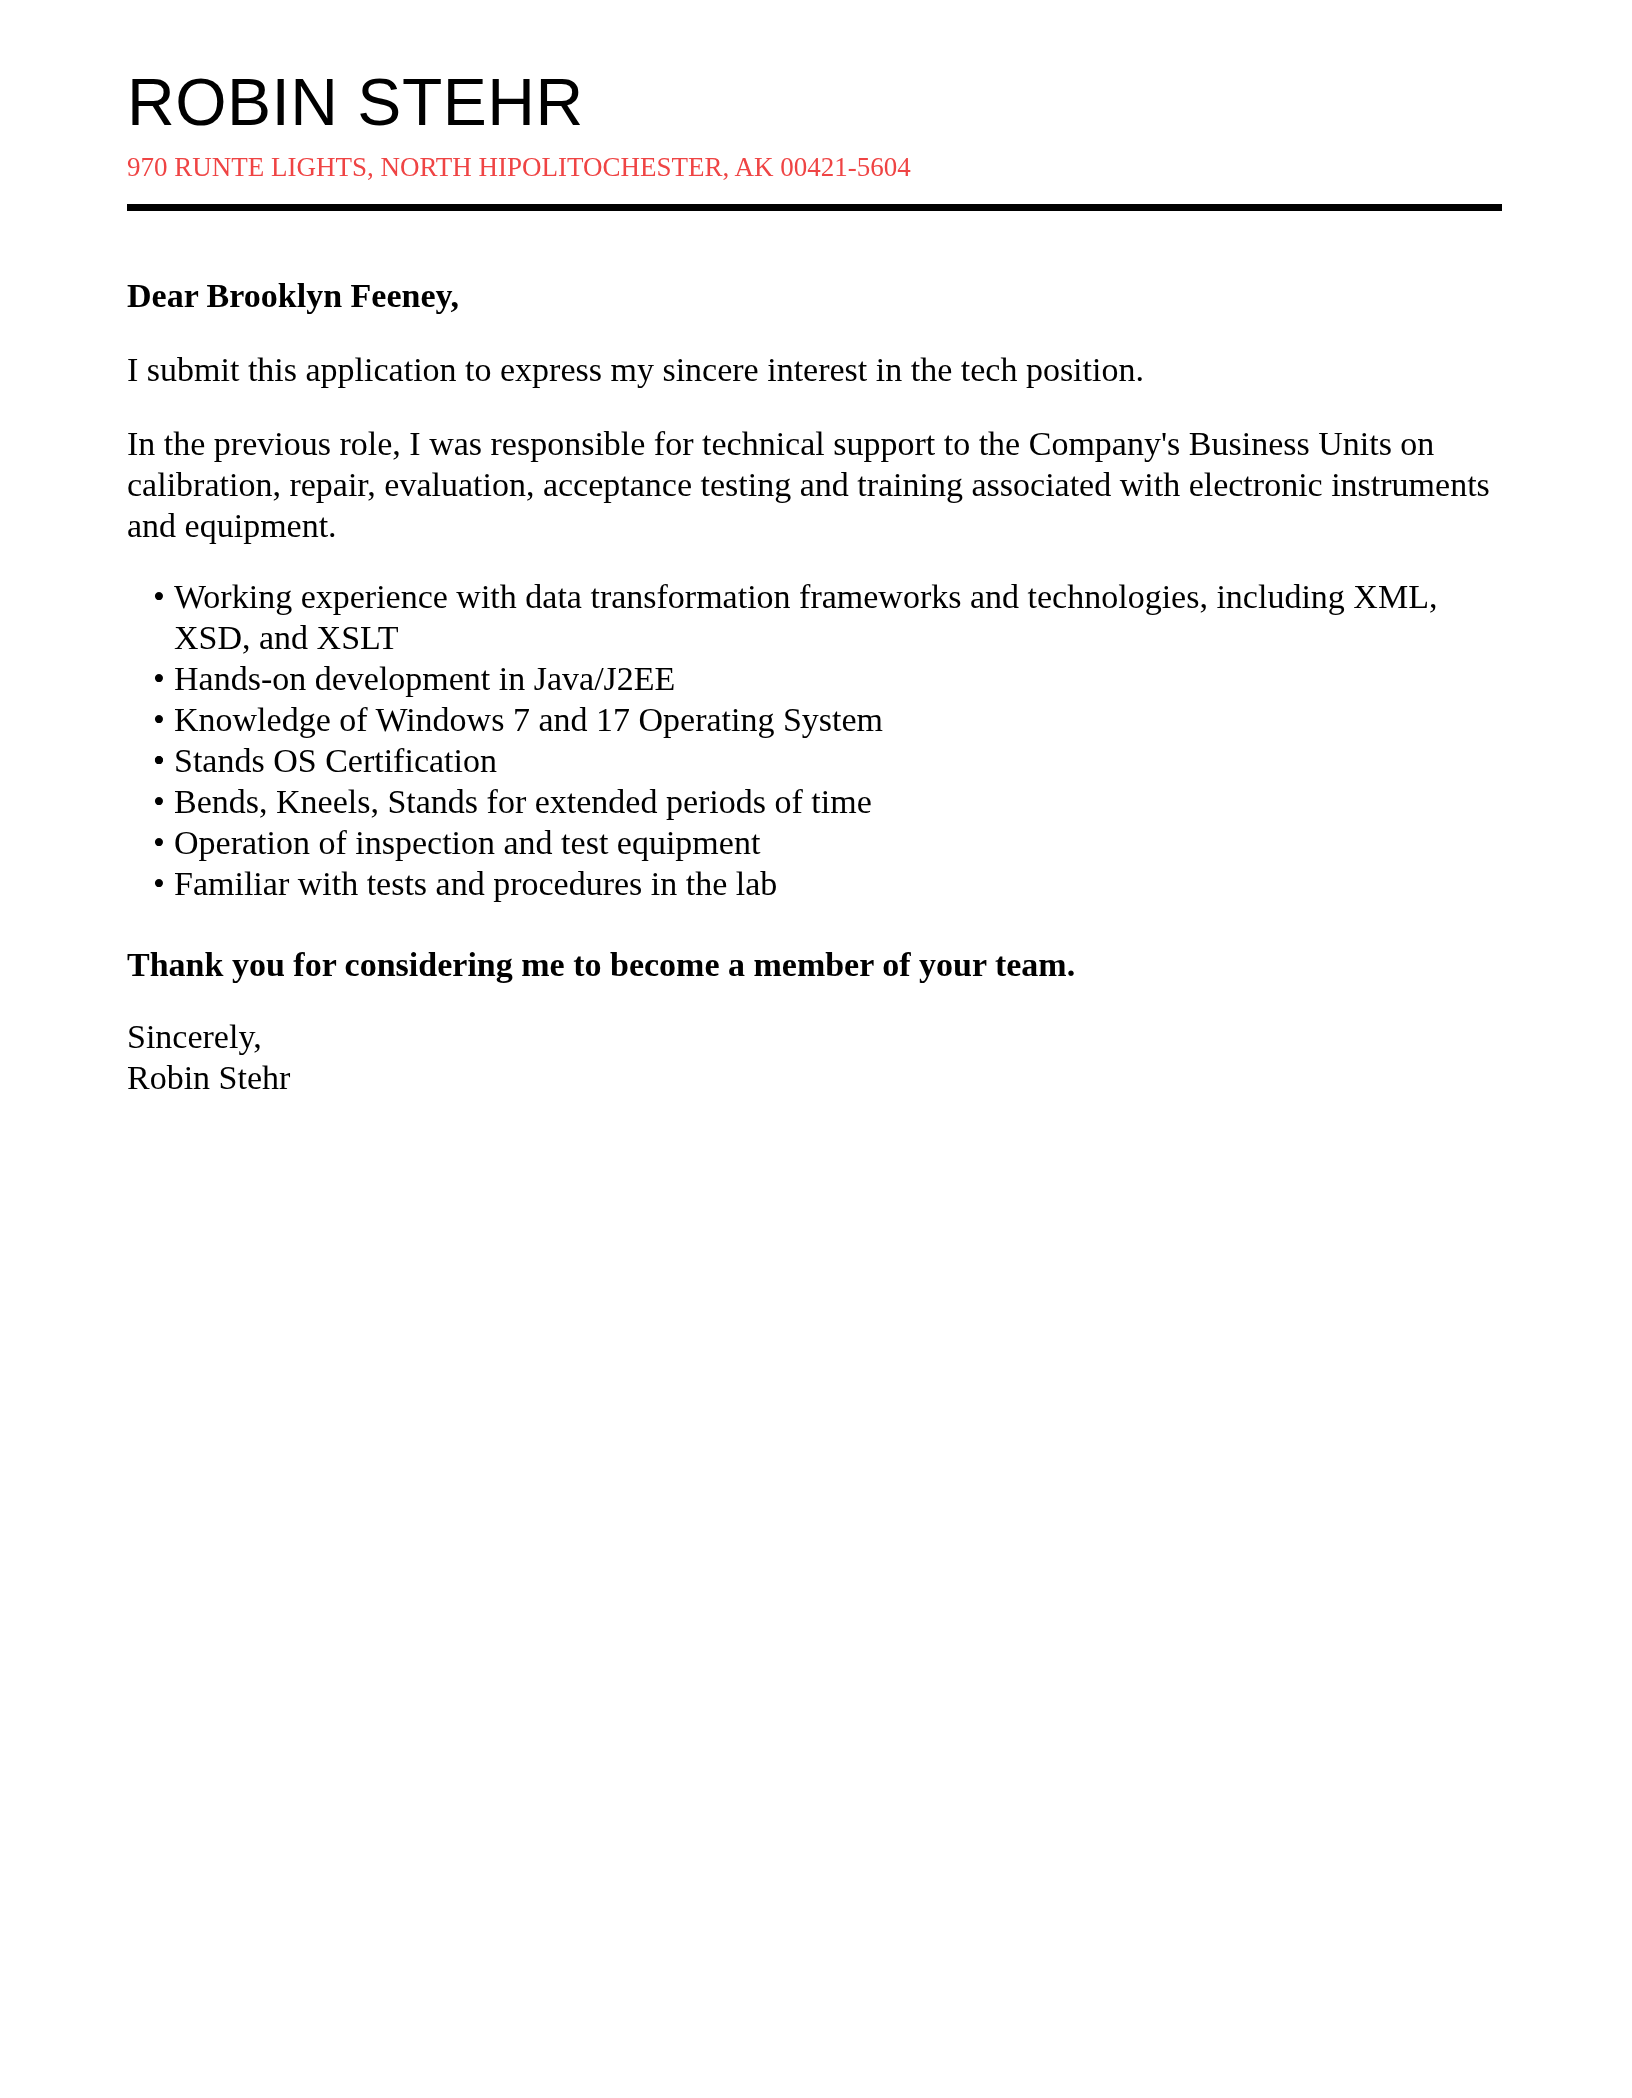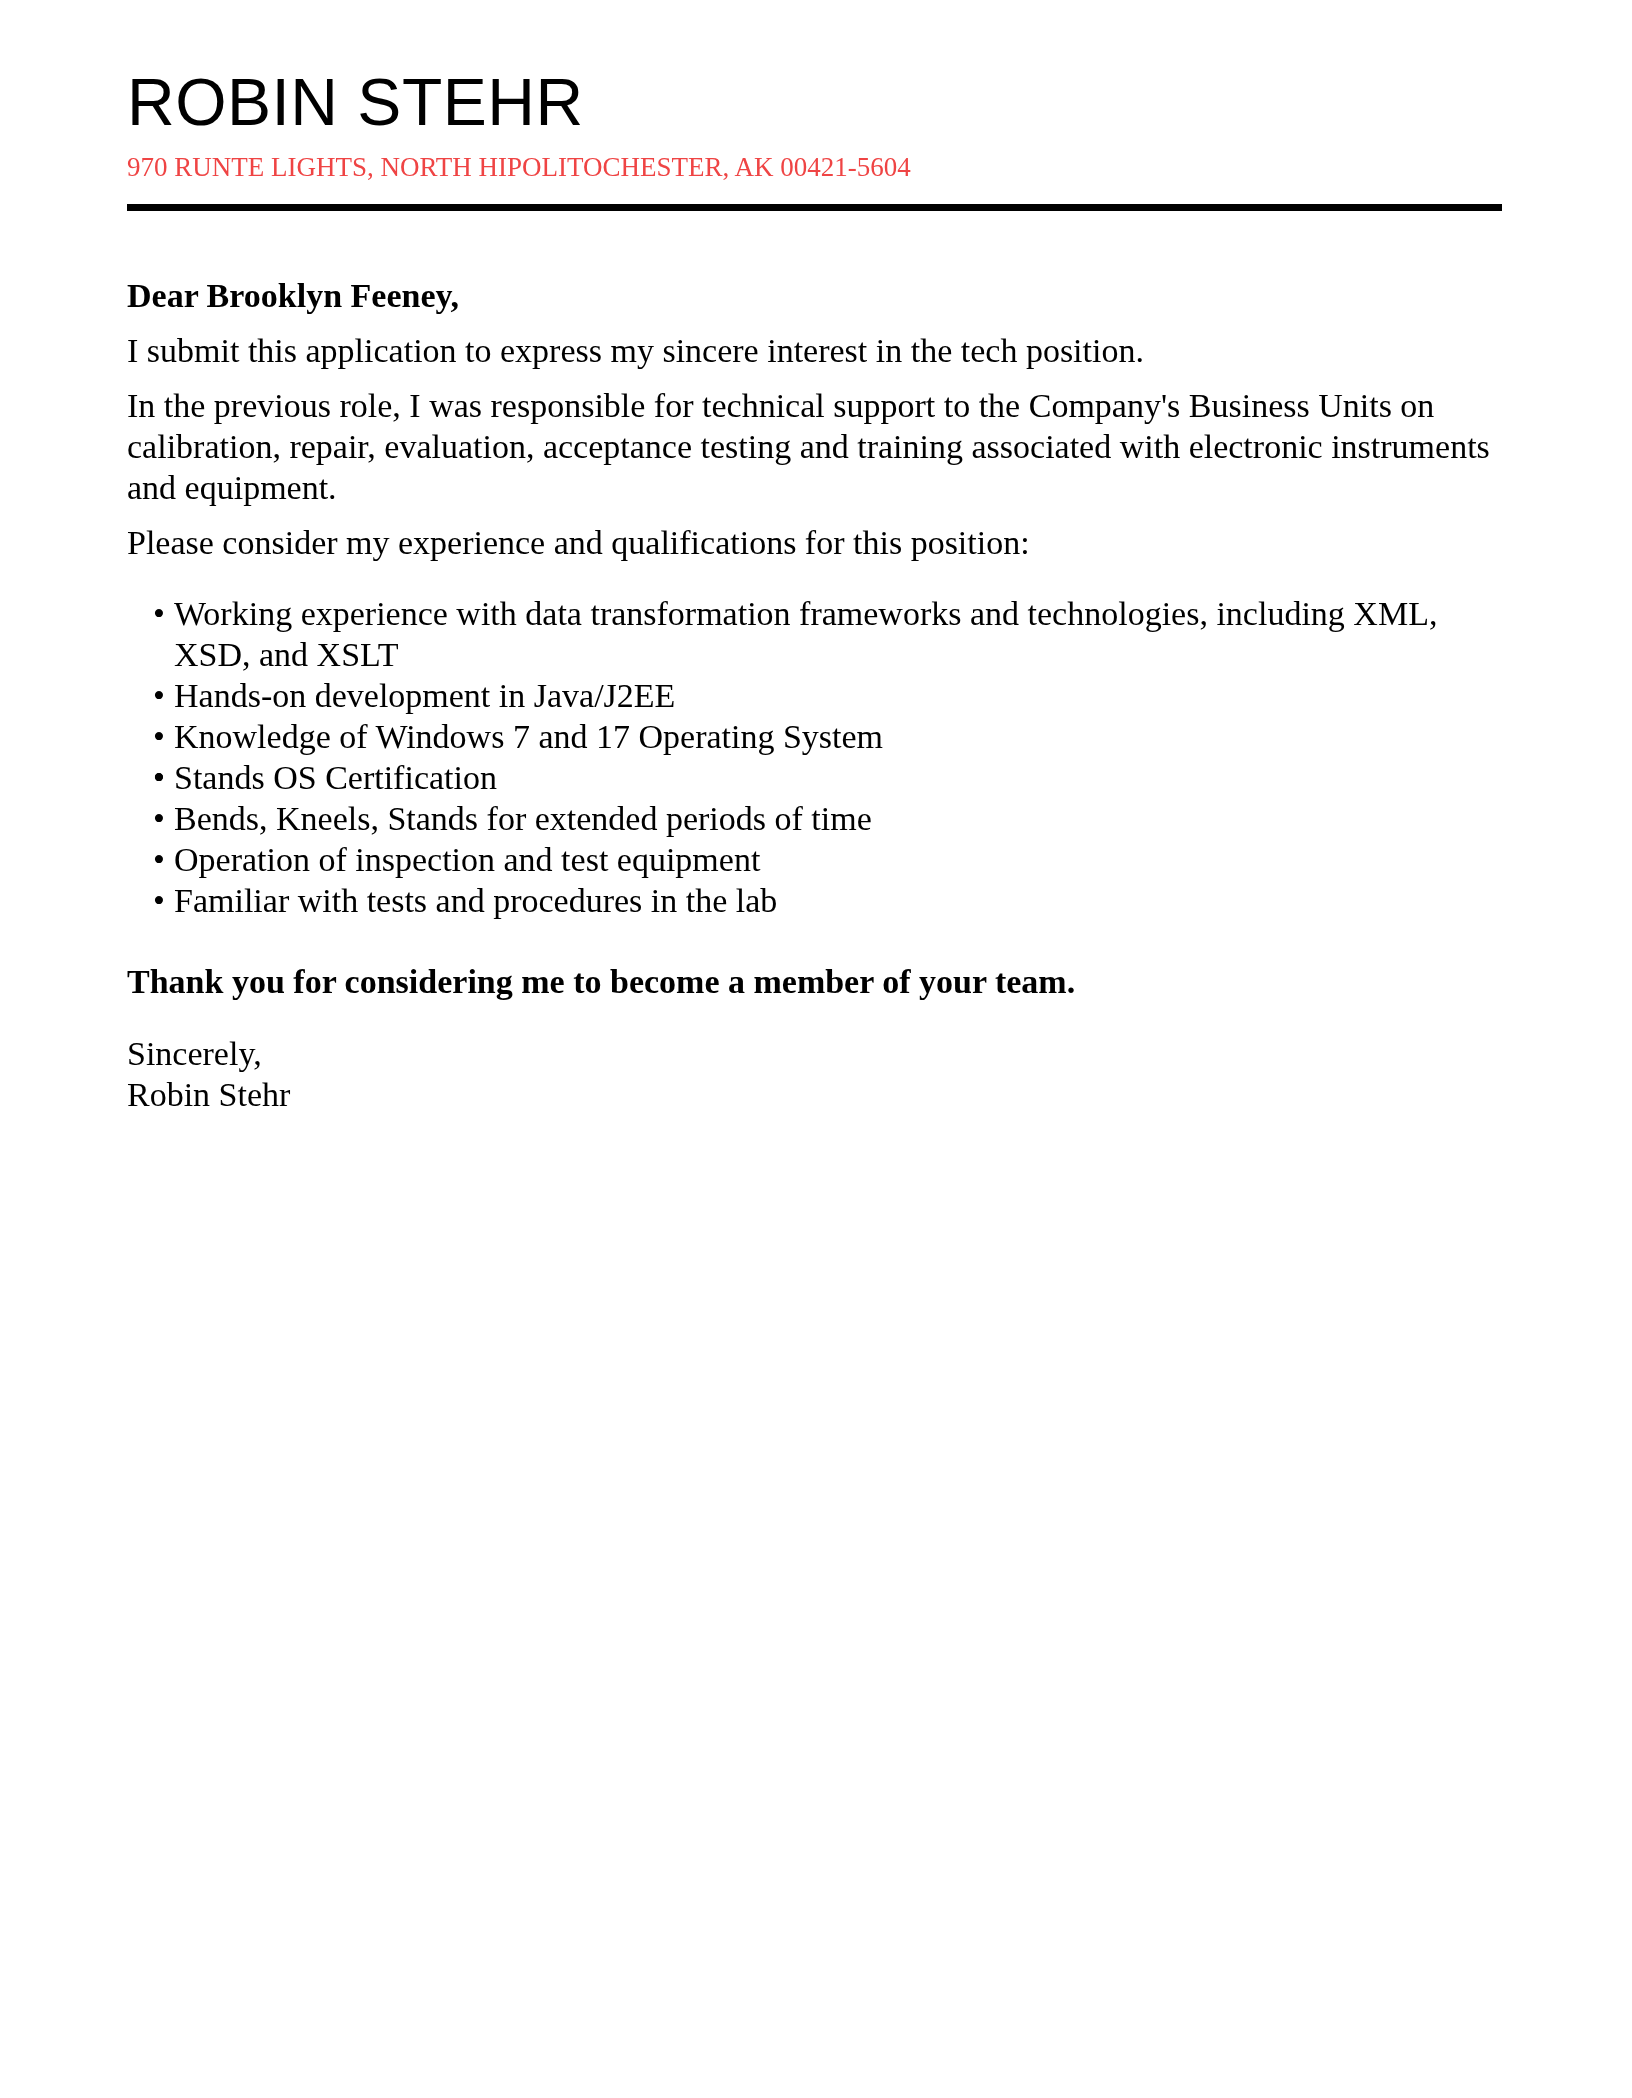--- a/index.html
+++ b/index.html
@@ -45,21 +45,21 @@
   }
   
   .letter-body {
     font-size: 34px;
     line-height: 41px;
   }
   .greeting {
     margin-top: 64px;
     font-weight: 700;
   }
-  .para { margin-top: 14px; }
+  .para { margin-top: 33px; }
   .qual-list {
     list-style: none;
     margin-top: 30px;
   }
   .qual-item {
     position: relative;
     padding-left: 47px;
   }
   .qual-item .bullet-glyph {
     position: absolute;
@@ -84,21 +84,20 @@
   </header>
 
   <main class="letter-body">
 
     <p class="greeting">Dear Brooklyn Feeney,</p>
 
     <p class="para">I submit this application to express my sincere interest in the tech position.</p>
 
     <p class="para">In the previous role, I was responsible for technical support to the Company's Business Units on calibration, repair, evaluation, acceptance testing and training associated with electronic instruments and equipment.</p>
 
-    <p class="para">Please consider my experience and qualifications for this position:</p>
 
     <ul class="qual-list">
       <li class="qual-item">
         <span class="bullet-glyph">•</span>
         <span>Working experience with data transformation frameworks and technologies, including XML, XSD, and XSLT</span>
       </li>
       <li class="qual-item">
         <span class="bullet-glyph">•</span>
         <span>Hands-on development in Java/J2EE</span>
       </li>

